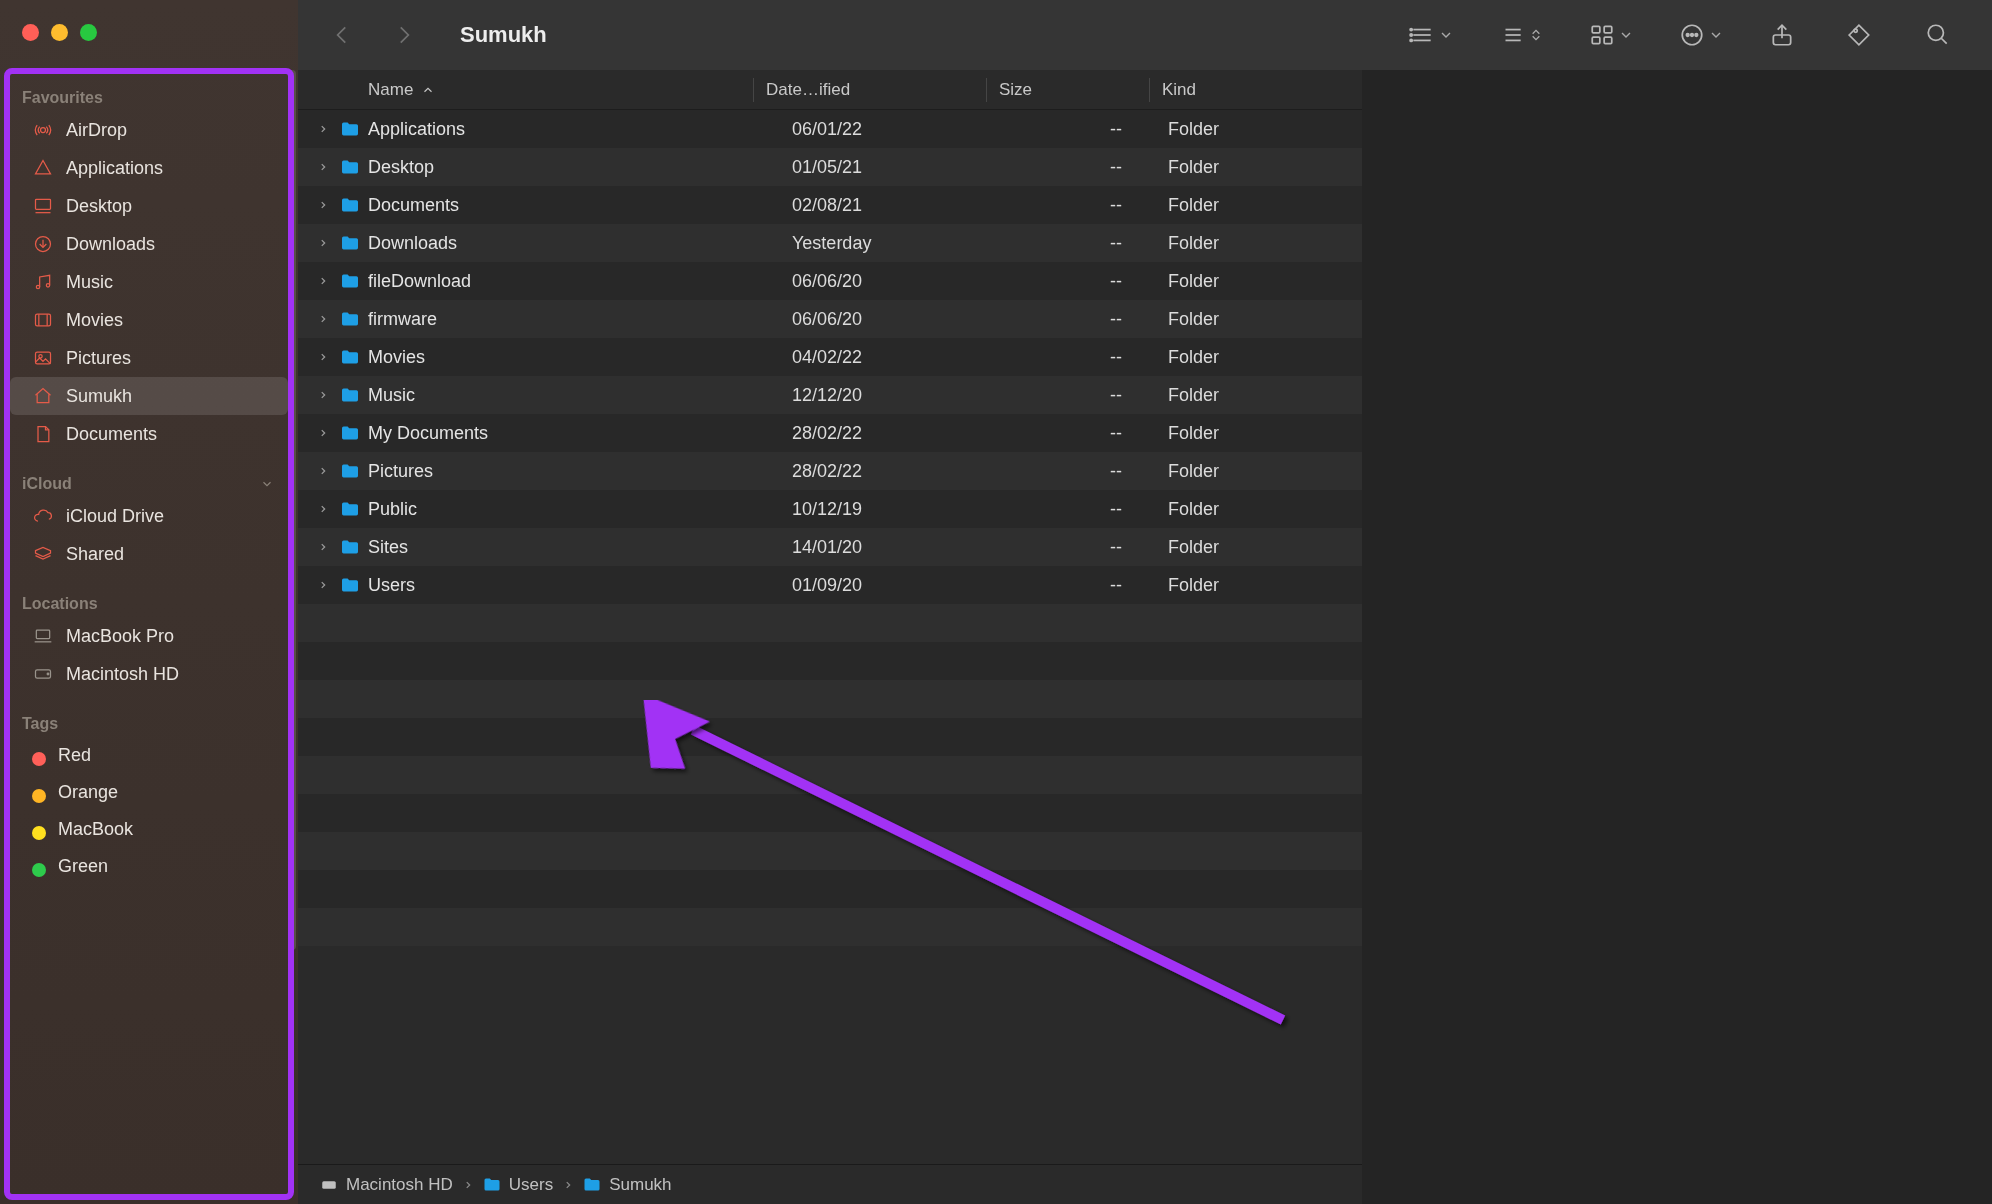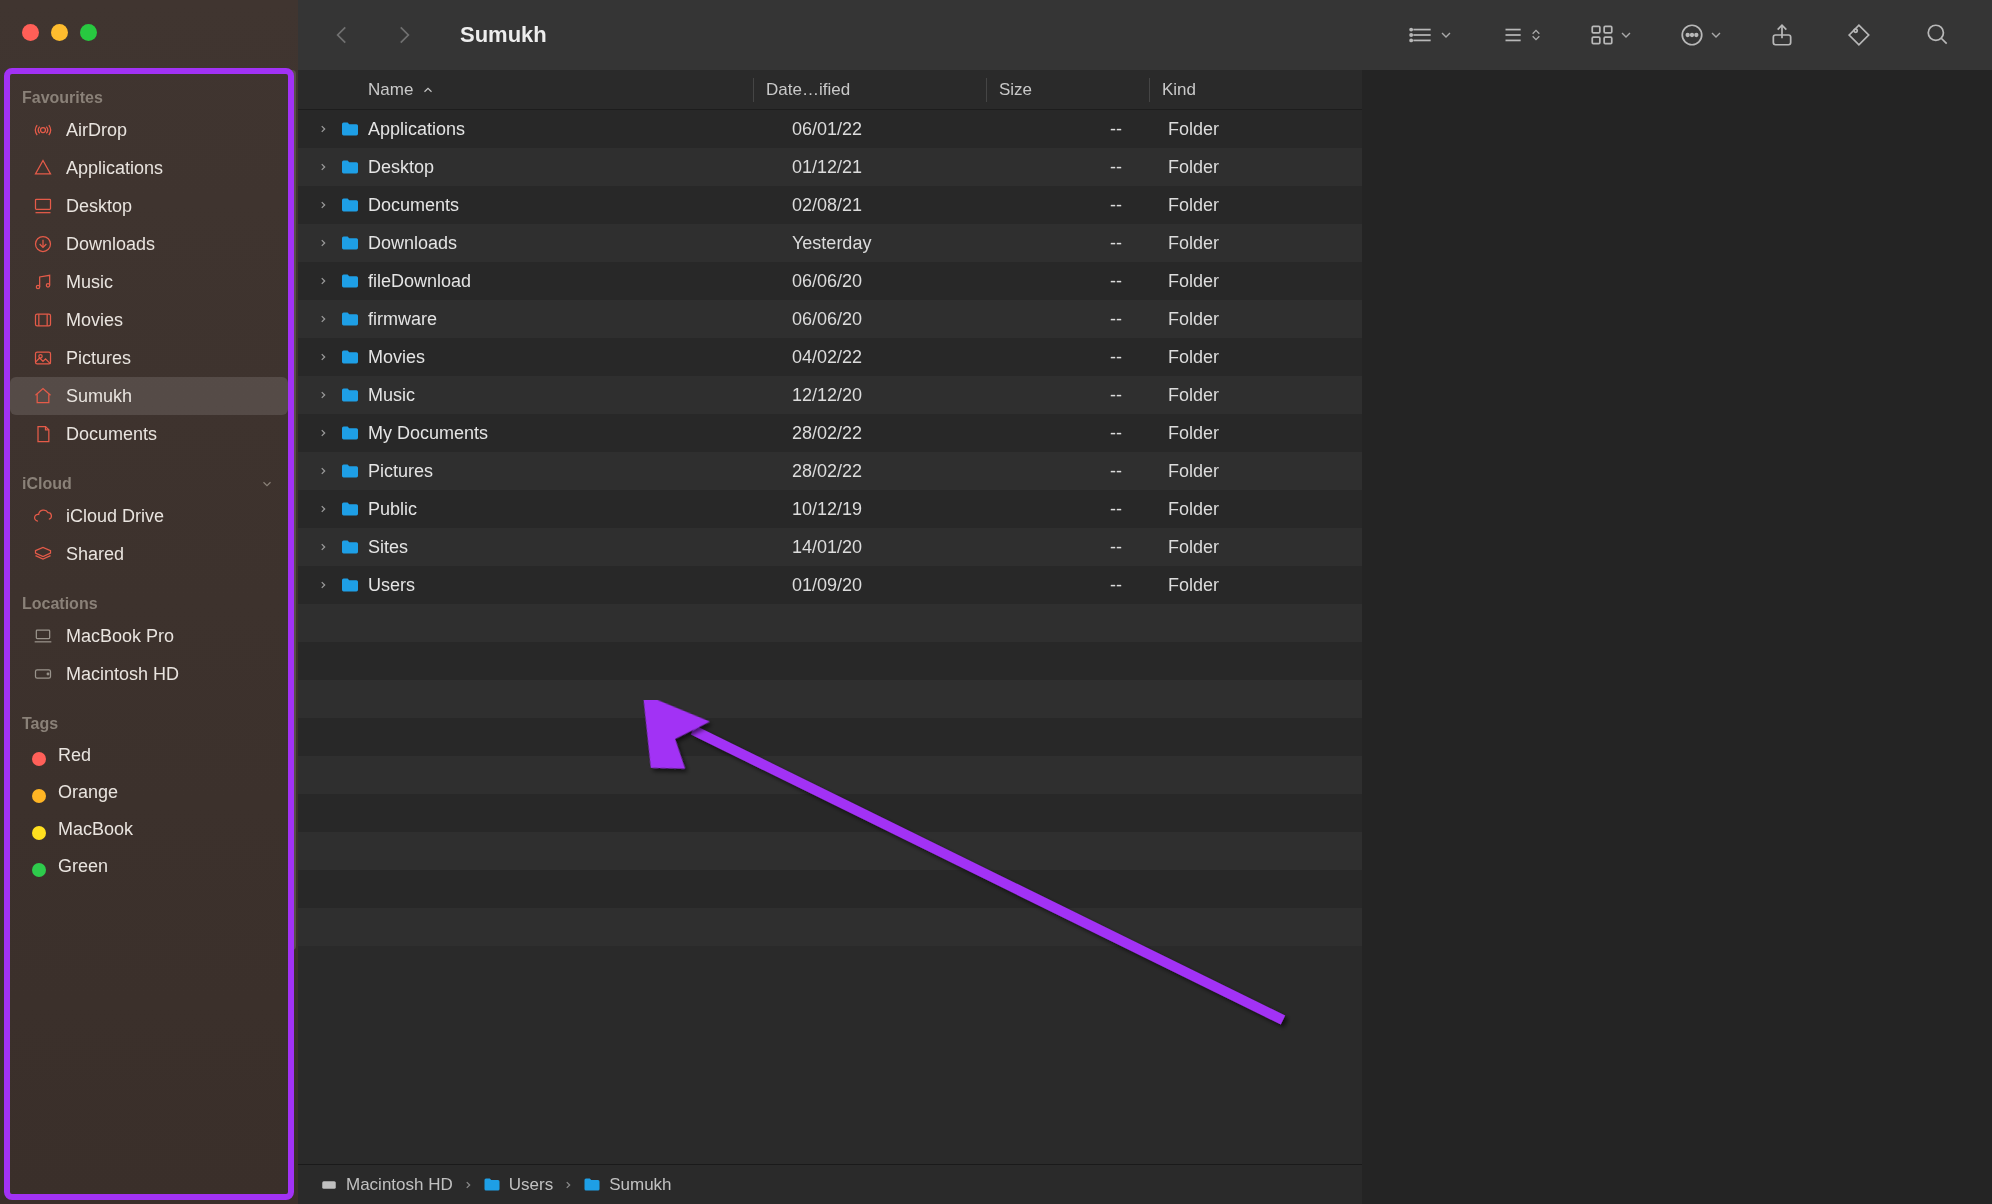--- a/index.html
+++ b/index.html
@@ -429,21 +429,21 @@
                 <svg width="10" height="10" viewBox="0 0 24 24" fill="none" stroke="#9b9b9b" stroke-width="3">
                   <polyline points="9 5 16 12 9 19"></polyline>
                 </svg>
               </span>
               <span class="r-fold">
                 <svg viewBox="0 0 24 20">
                   <path d="M2 4a2 2 0 0 1 2-2h5l2 2h9a2 2 0 0 1 2 2v10a2 2 0 0 1-2 2H4a2 2 0 0 1-2-2z"></path>
                 </svg>
               </span>
               <span class="r-name">Desktop</span>
-              <span class="r-date">01/12/21</span>
+              <span class="r-date">01/05/21</span>
               <span class="r-size">--</span>
               <span class="r-kind">Folder</span>
             </div>
             <div class="row">
               <span class="r-disc">
                 <svg width="10" height="10" viewBox="0 0 24 24" fill="none" stroke="#9b9b9b" stroke-width="3">
                   <polyline points="9 5 16 12 9 19"></polyline>
                 </svg>
               </span>
               <span class="r-fold">

